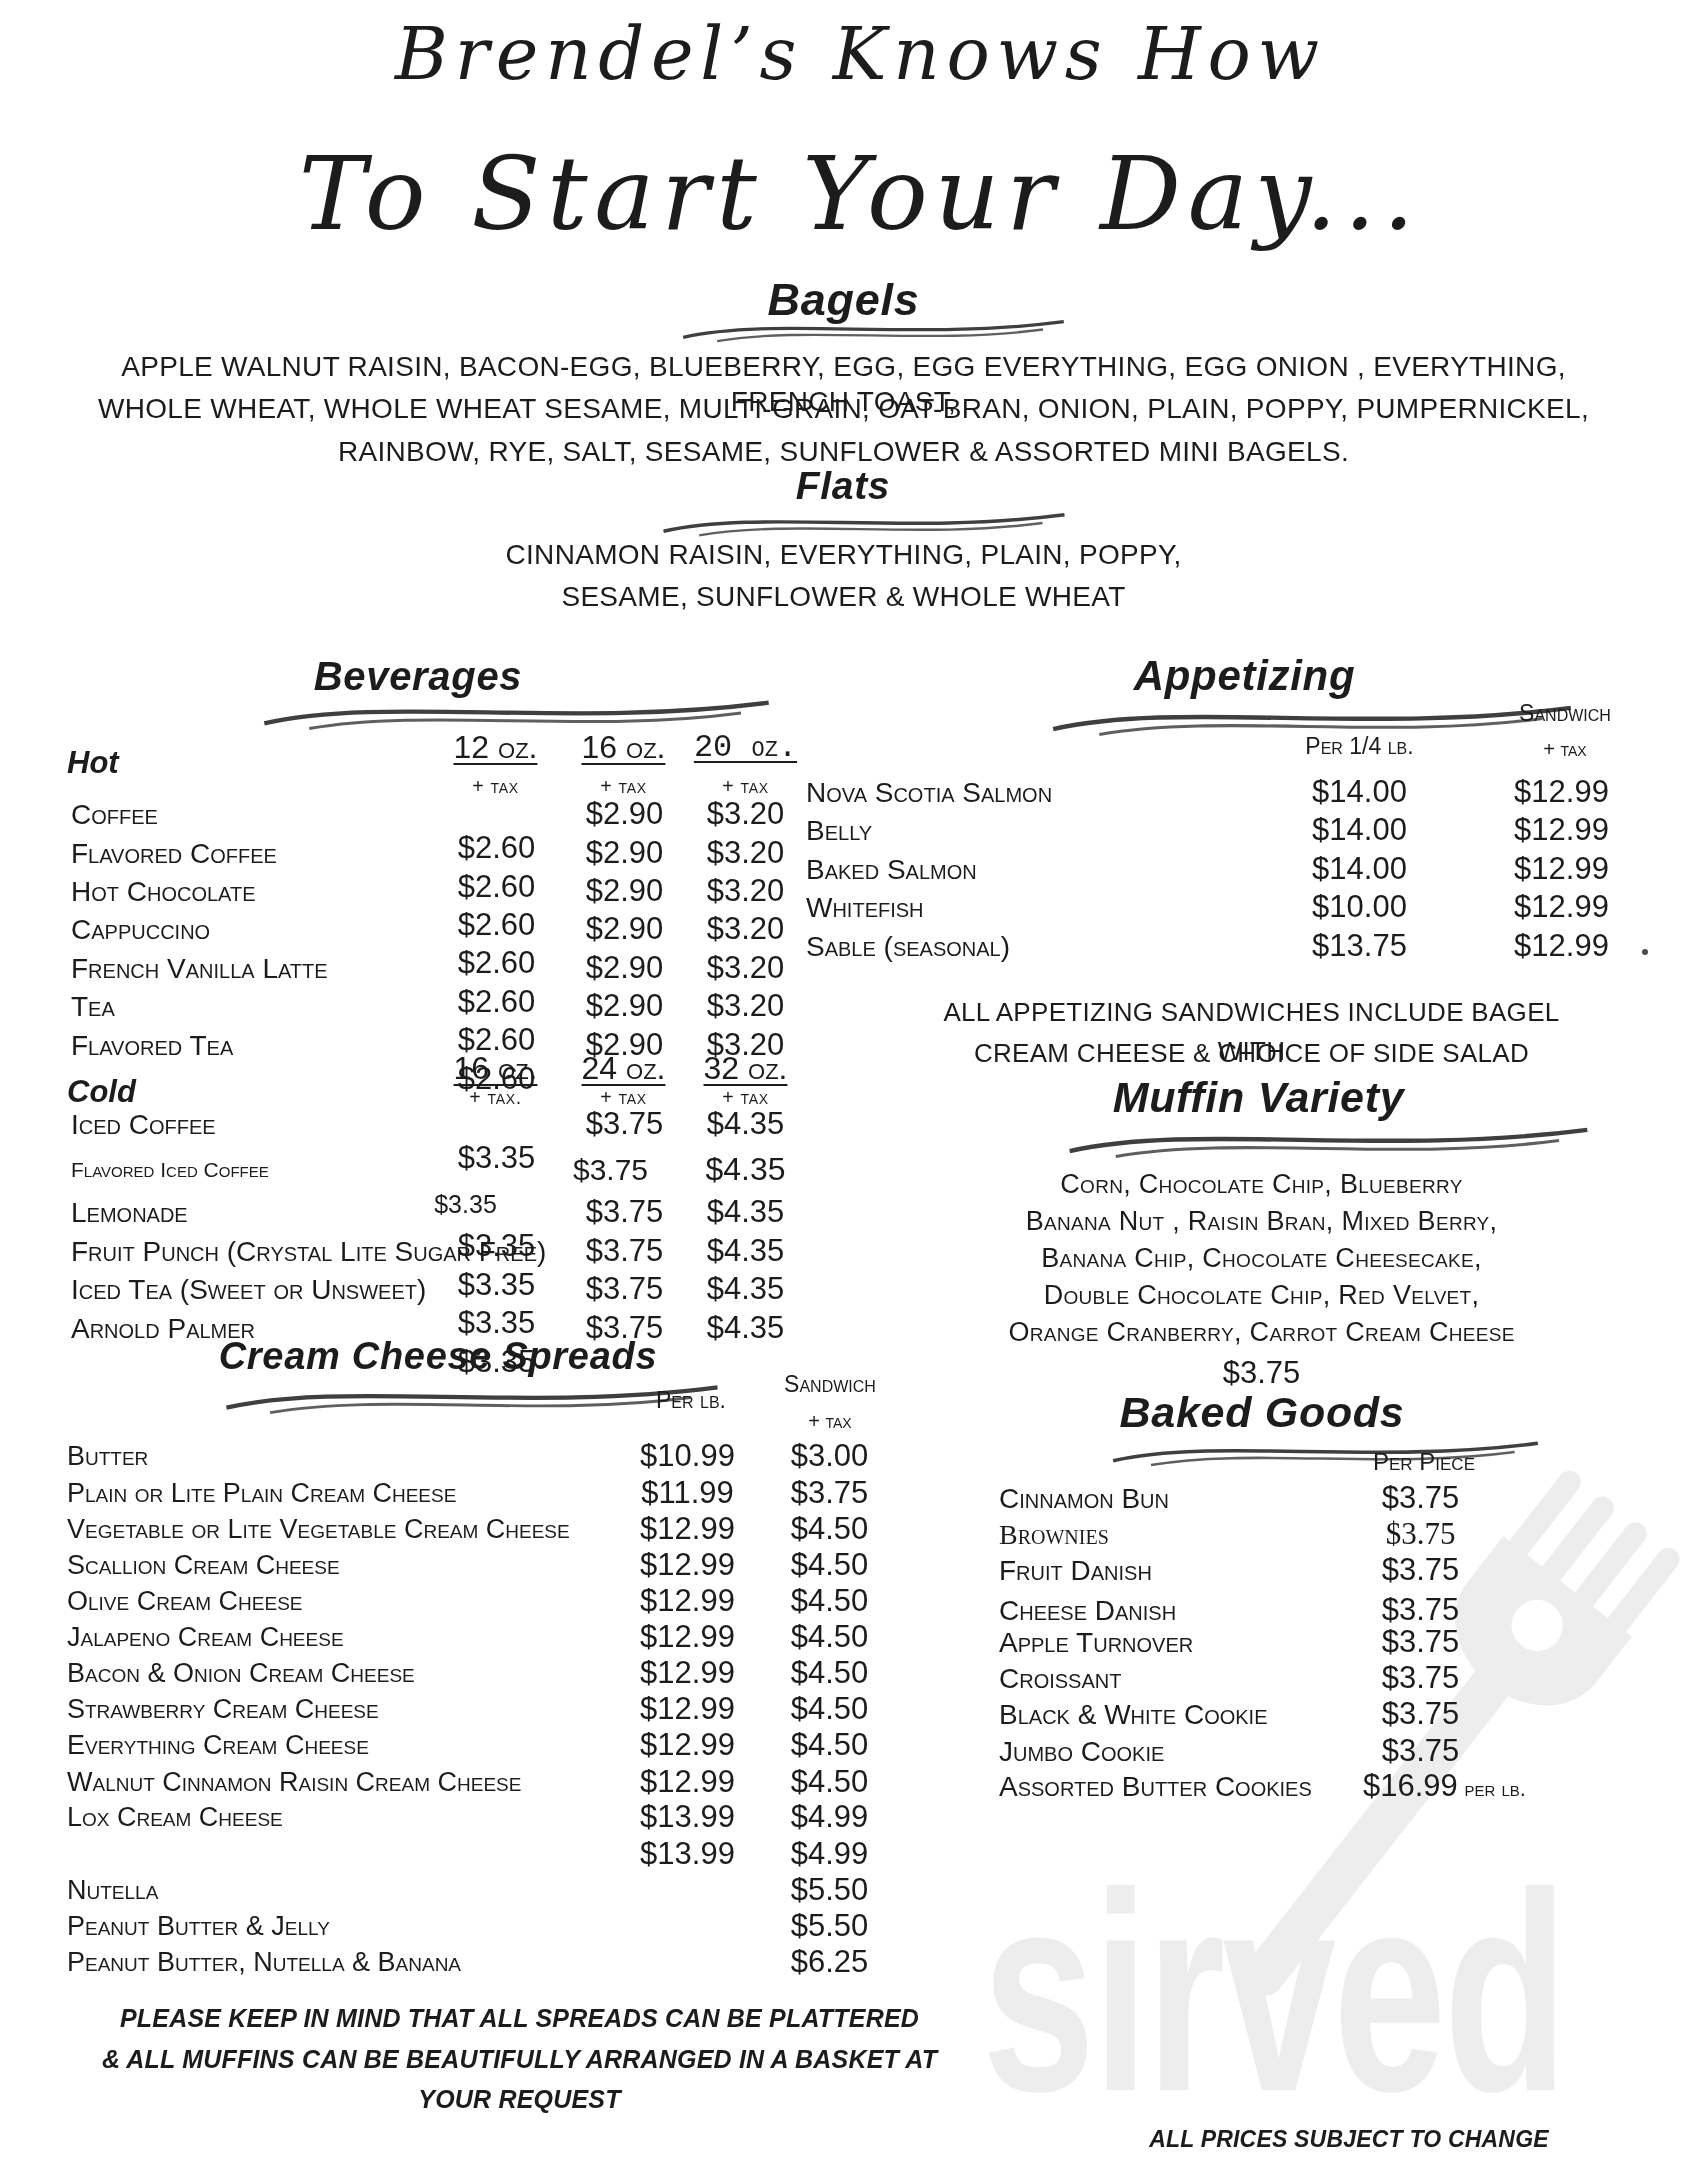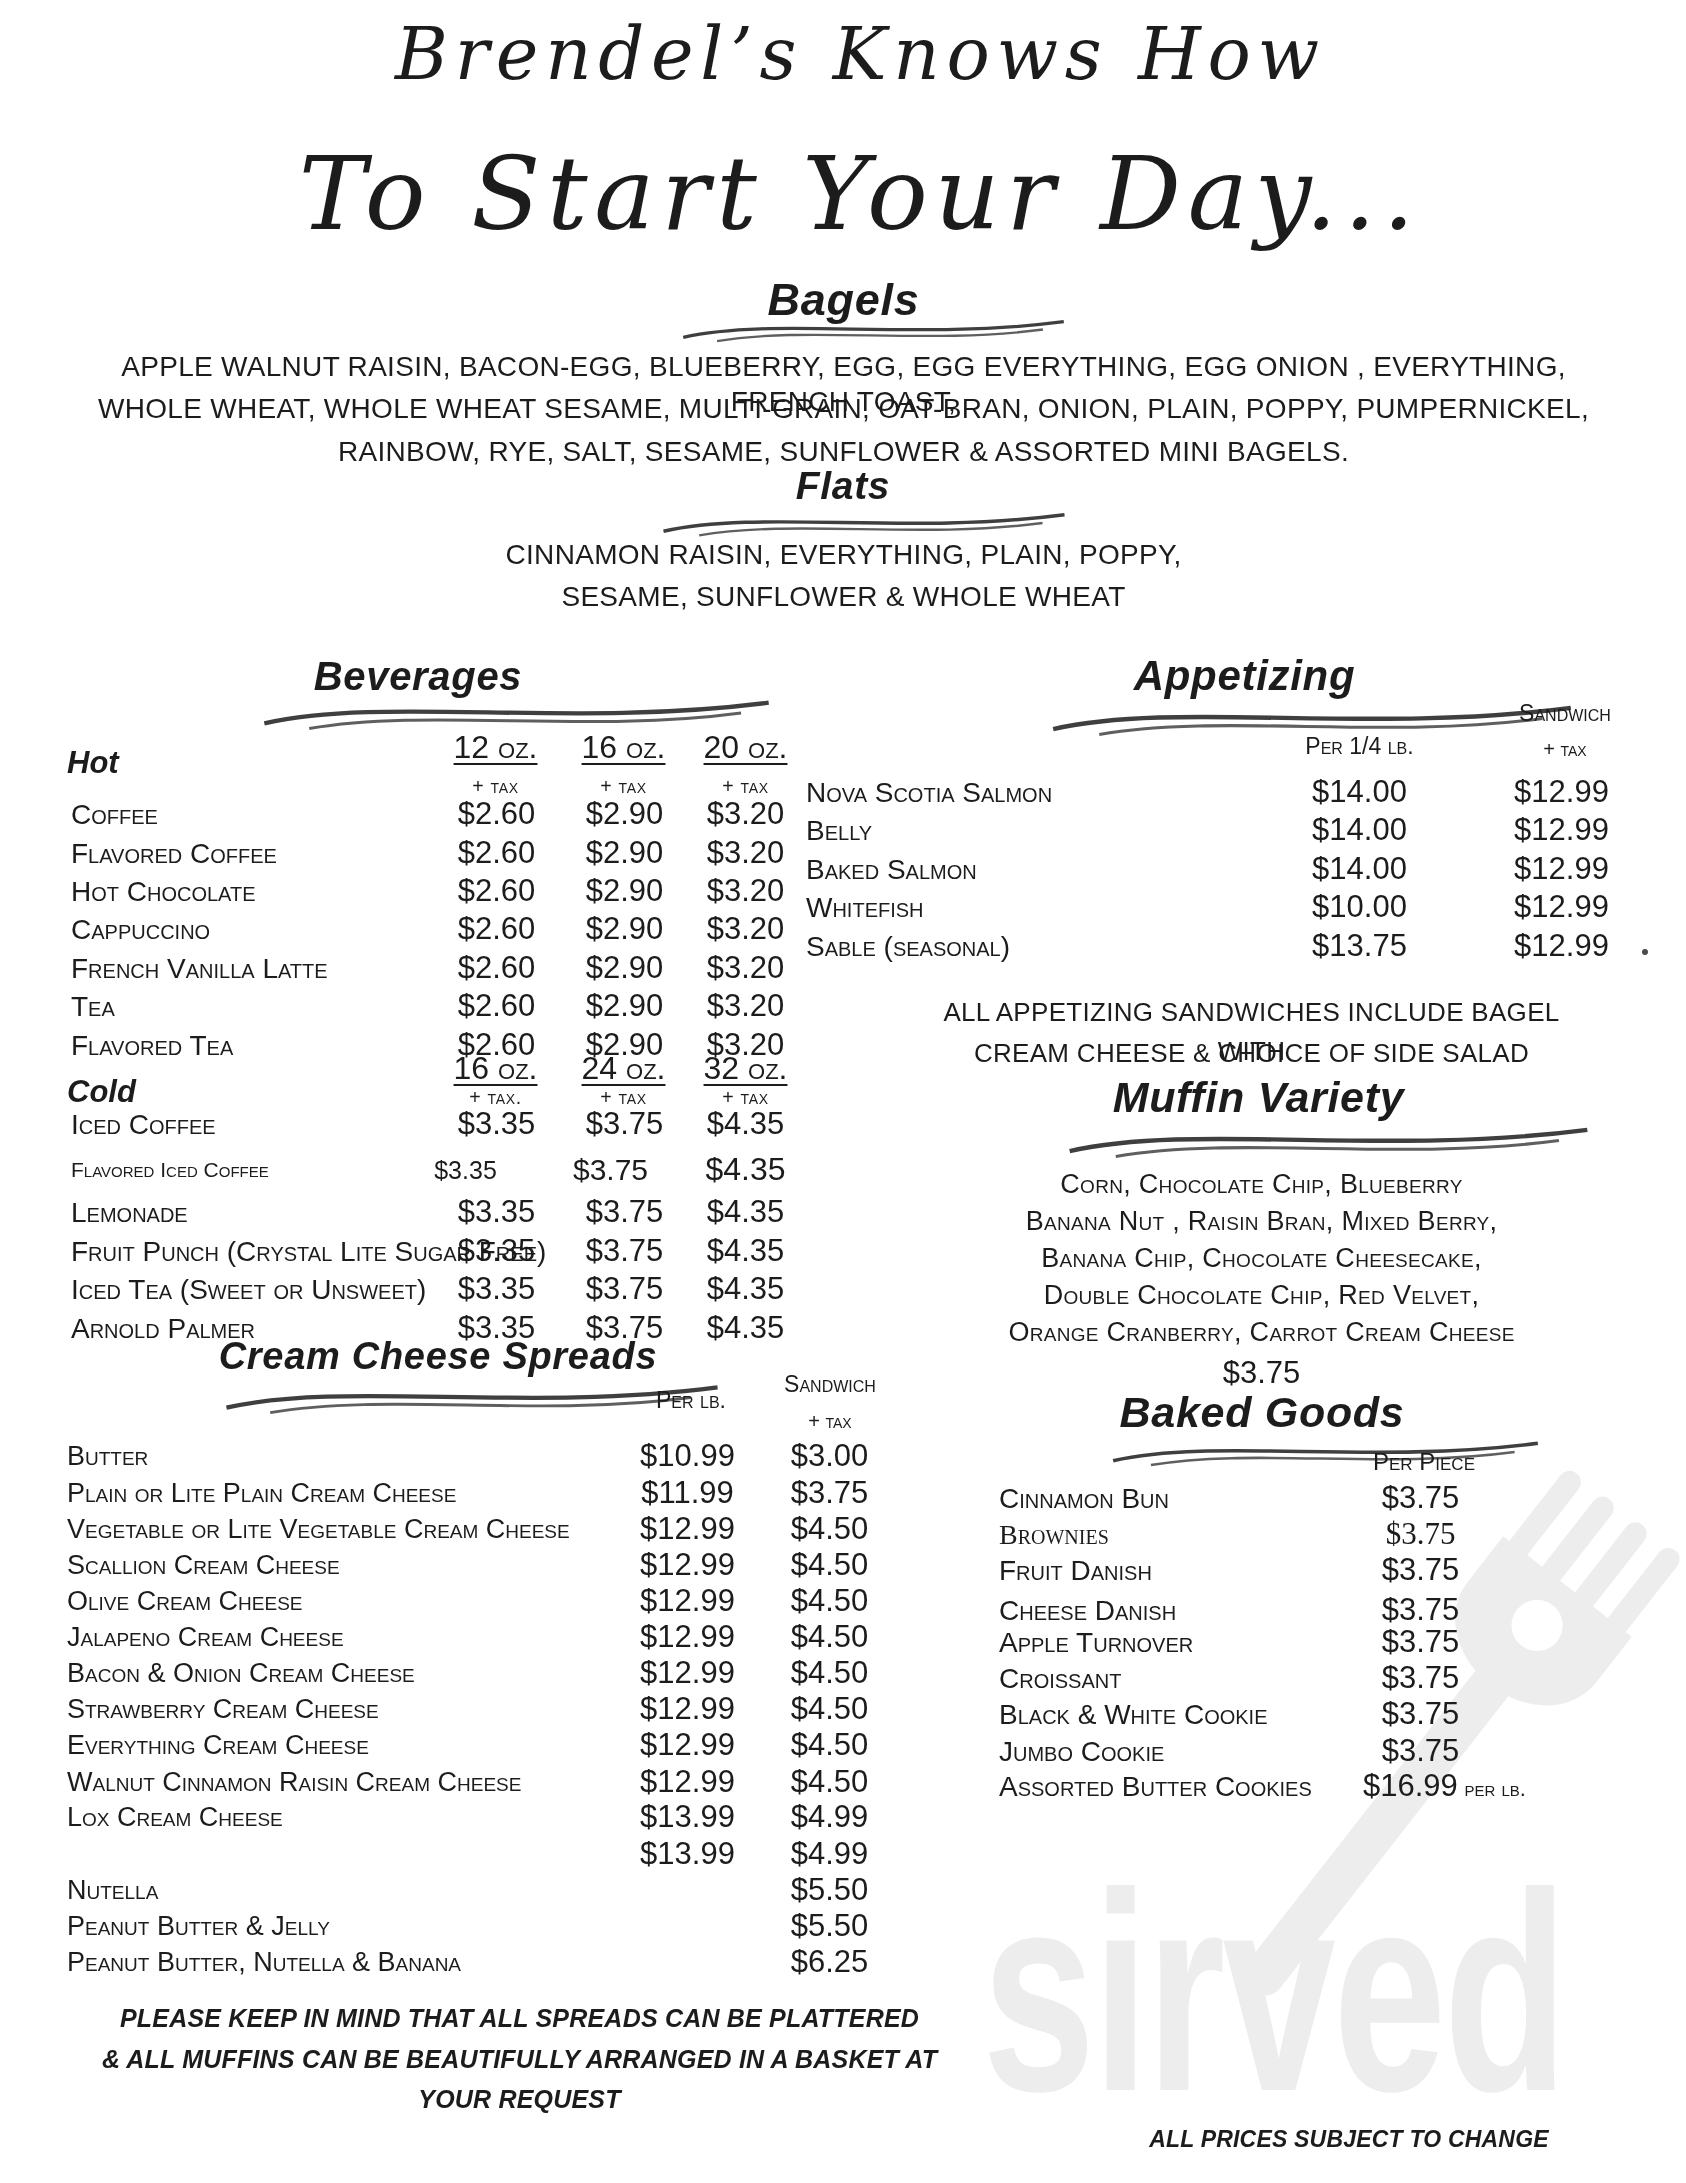--- a/index.html
+++ b/index.html
@@ -13,21 +13,21 @@
   .head{font-style:italic;font-weight:700;letter-spacing:0.7px;white-space:nowrap;}
   .capslist{font-size:28px;letter-spacing:0.3px;line-height:1.25;}
   .colhead{font-variant:small-caps;white-space:nowrap;text-align:center;}
   .size{font-size:32px;font-variant:small-caps;text-decoration:underline;text-decoration-thickness:2px;text-underline-offset:4.7px;white-space:nowrap;text-align:center;}
   .tax{font-size:19.6px;font-variant:small-caps;letter-spacing:0.7px;text-align:center;}
   .seclabel{font-style:italic;font-weight:700;font-size:31px;}
   .row{position:absolute;}
   .row .nm{position:absolute;left:0;top:2.7px;font-size:28px;font-variant:small-caps;white-space:nowrap;}
   .row .p{position:absolute;top:0;font-size:31px;text-align:center;width:115px;white-space:nowrap;}
   .bev-row{left:71px;width:762px;height:39px;}
-  .bev-row .p1{left:368px;}.bev-row .p2{left:496px;}.bev-row .p3{left:617px;}
+  .bev-row .p1{left:368px;margin-top:34px;}.bev-row .p2{left:496px;}.bev-row .p3{left:617px;}
   .flav .nm{font-size:21px;top:6.7px;}
   .flav .p1{left:337px;font-size:25px;top:5.4px;}
   .flav .p2{left:482px;font-size:30px;top:2px;}
   .flav .p3{left:617px;font-size:32px;}
   .cc-row{left:67px;width:864px;height:36px;}
   .cc-row .nm{font-size:27px;}
   .cc-row .pa{left:560px;width:121px;}
   .cc-row .pb{left:702px;width:121px;}
   .app-row{left:806px;width:864px;height:38px;}
   .app-row .pa{left:486px;width:135px;}
@@ -88,21 +88,21 @@
 
 <div class="abs ctr head z" style="left:148px;top:654px;width:540px;font-size:40px;">Beverages</div>
 <svg class="swoosh z" style="left:233px;top:694px;" width="567" height="38" viewBox="0 0 600 44">
   <path d="M8 34 C 150 2, 360 40, 592 10" stroke="#2a2a2a" stroke-width="5" fill="none" opacity=".9"></path>
   <path d="M60 40 C 200 16, 380 46, 560 22" stroke="#2a2a2a" stroke-width="3.5" fill="none" opacity=".75"></path>
 </svg>
 
 <div class="abs seclabel z" style="left:67px;top:745px;">Hot</div>
 <div class="abs size z" style="left:435px;top:729px;width:121px;">12 oz.</div>
 <div class="abs size z" style="left:563px;top:729px;width:121px;">16 oz.</div>
-<div class="abs size z" style="left:685px;top:729px;width:121px;">20 oz.</div>
+<div class="abs size z" style="left:685px;top:729px;width:121px;font-family:Liberation Mono, monospace;">20 oz.</div>
 <div class="abs tax z" style="left:435px;top:775px;width:121px;">+ tax</div>
 <div class="abs tax z" style="left:563px;top:775px;width:121px;">+ tax</div>
 <div class="abs tax z" style="left:685px;top:775px;width:121px;">+ tax</div>
 
 <div class="row bev-row z" style="top:796px;">
   <span class="nm">Coffee</span>
   <span class="p p1">$2.60</span>
   <span class="p p2">$2.90</span>
   <span class="p p3">$3.20</span>
 </div>

